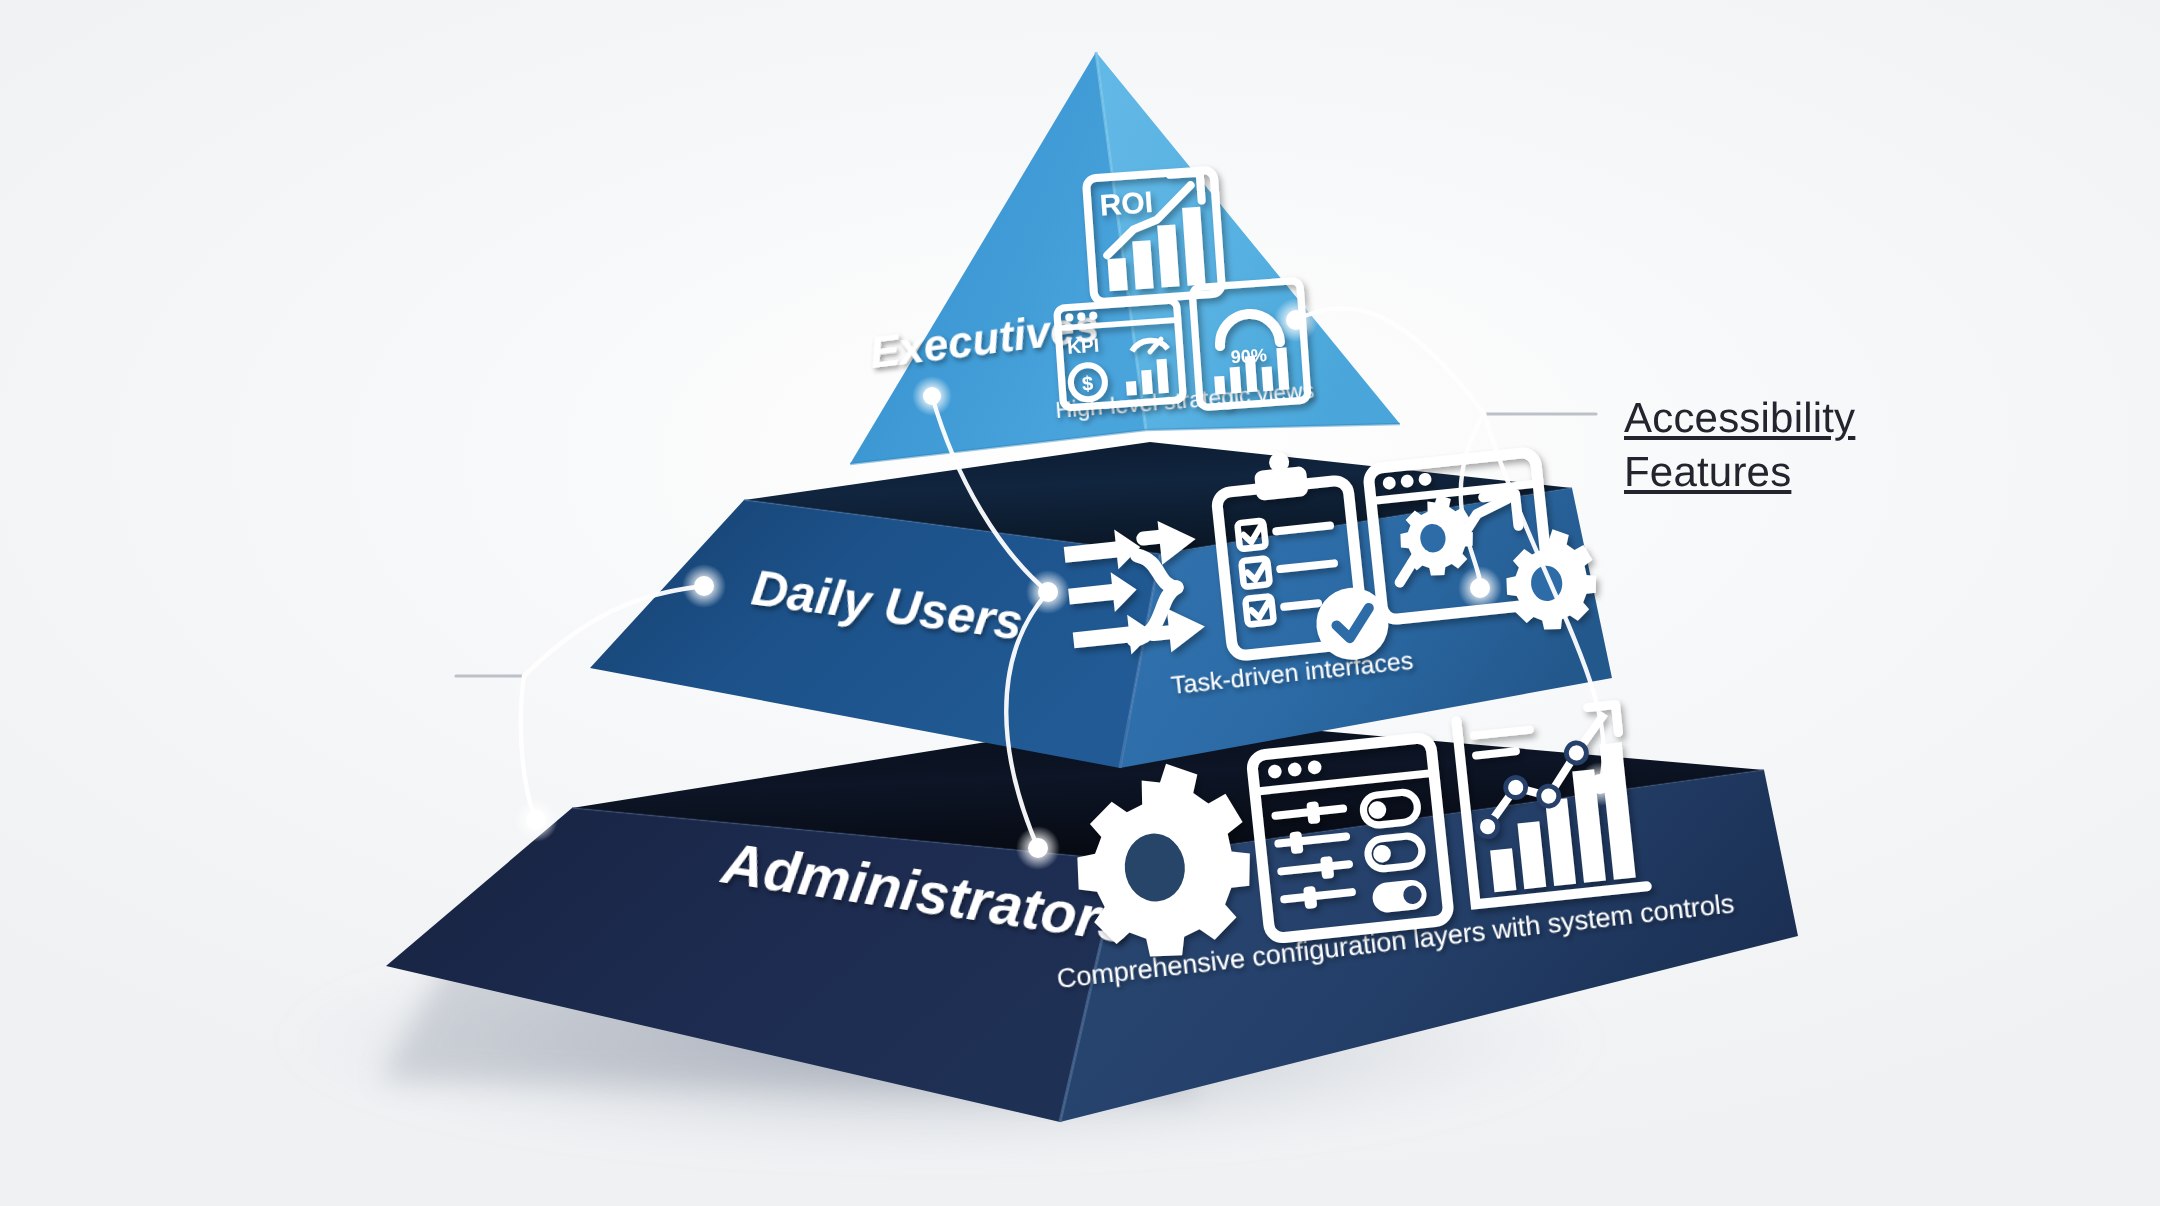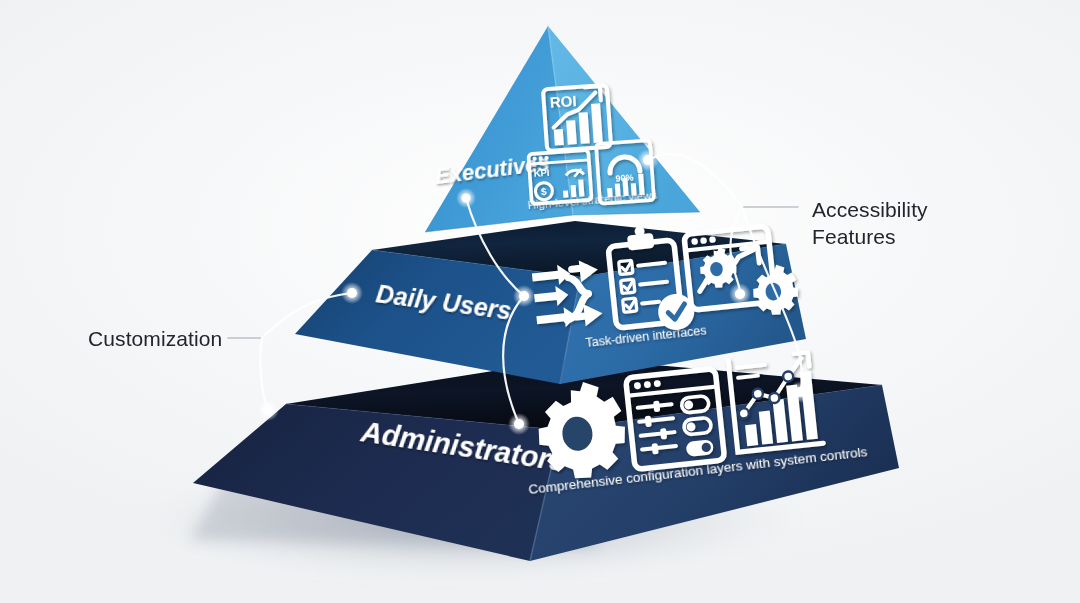--- a/index.html
+++ b/index.html
@@ -20,20 +20,21 @@
   #scene svg { display: block; width: 1080px; height: 603px; }
 
   .calloutText {
     position: absolute;
     color: #22252e;
     font-size: 21px;
     line-height: 27px;
     letter-spacing: 0.1px;
     white-space: pre-line;
     font-family: "Liberation Sans", sans-serif;
+    text-decoration: underline;
   }
   #callout-accessibility { left: 812px; top: 196px; }
   #callout-customization { left: 88px; top: 325px; }
 </style>
 </head>
 <body>
 
 <div id="stage">
 
   <div id="scene">
@@ -371,15 +372,14 @@
       <circle cx="466" cy="198" r="4.5"></circle>
       <circle cx="524" cy="296" r="5"></circle>
       <circle cx="519" cy="424" r="5"></circle>
     </g>
   </svg>
   </div>
 
   <div class="calloutText" id="callout-accessibility">Accessibility
 Features</div>
 
-  <div class="calloutText" id="callout-customization">Customization</div>
 
 </div>
 
 </body></html>

